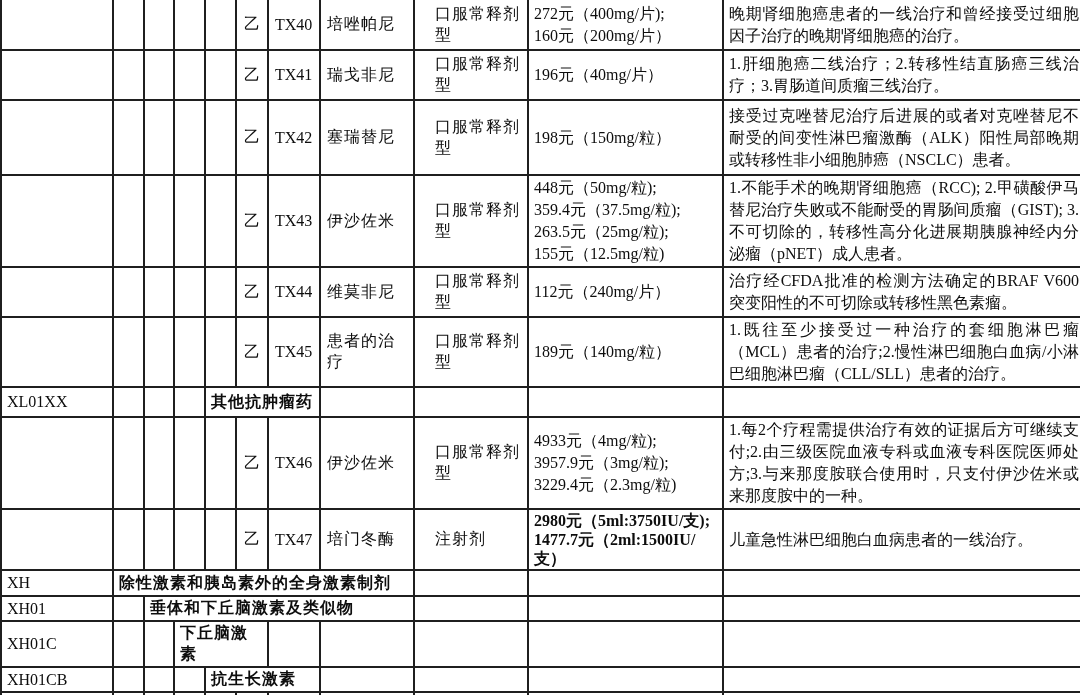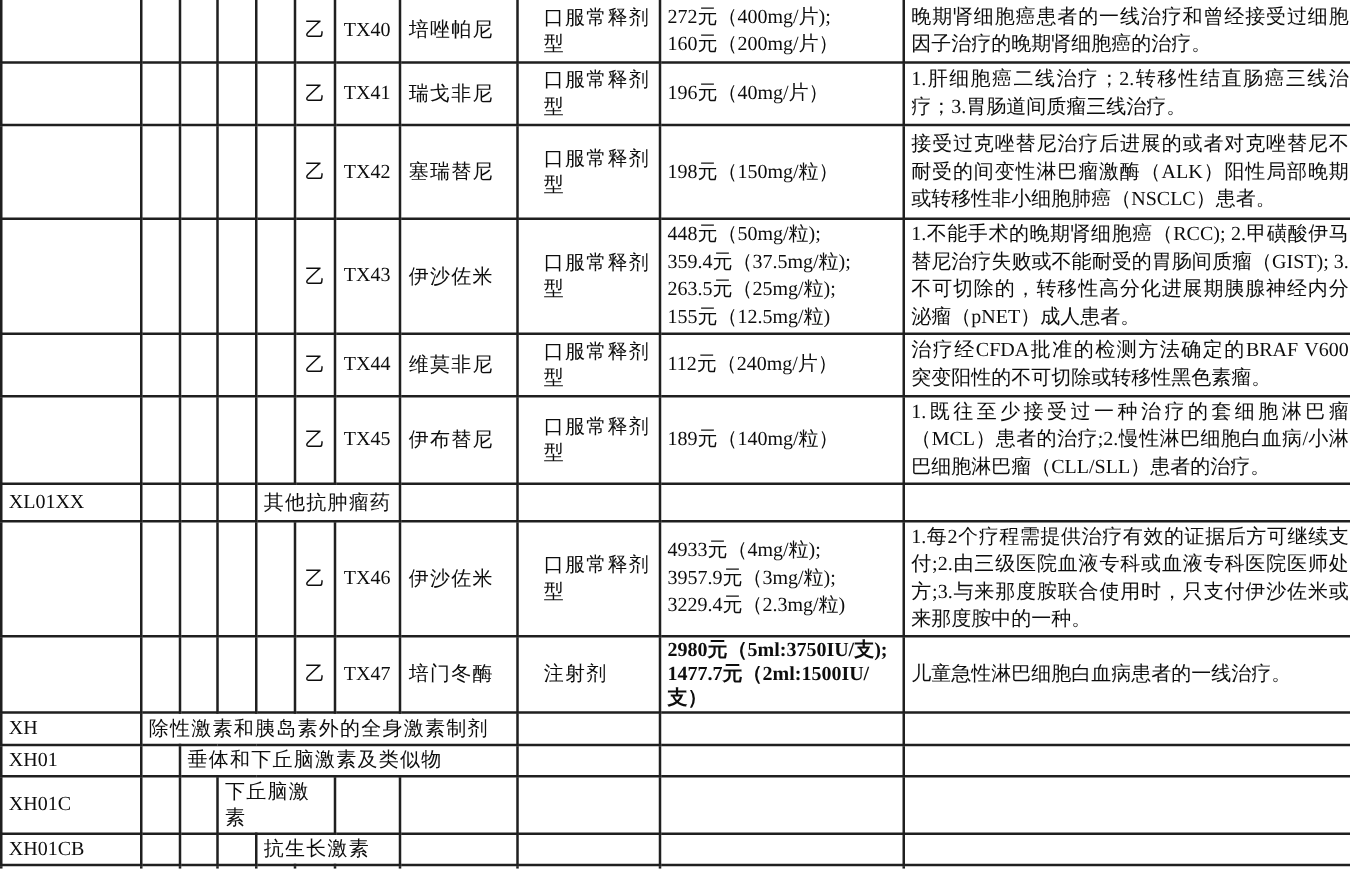--- a/index.html
+++ b/index.html
@@ -27,21 +27,21 @@
   tr:first-child td{border-top:none;}
   tr:last-child td{border-bottom:none;}
   .c-cat{text-align:center;padding:0;}
   .c-code{padding-left:6px;margin-left:47px;}
   .c-name{padding-left:6px;letter-spacing:1px;font-family:Liberation Mono, monospace;}
   .c-form{padding-left:20px;letter-spacing:1px;}
   .c-price{line-height:22px;white-space:pre-line;padding-left:5px;}
   tr.tight .c-price{line-height:19px;font-weight:bold;}
   .c-ind{line-height:22px;padding:1px 5px;text-align:justify;}
   .c-seccode{padding-left:5px;margin-top:10px;}
-  .c-seclabel{padding-left:5px;letter-spacing:1px;}
+  .c-seclabel{padding-left:5px;letter-spacing:1px;font-weight:bold;}
   .empty{padding:0;}
 </style>
 </head>
 <body>
 
 <div class="page">
   <table class="drug-table">
     <colgroup>
       <col style="width:112px">
         <col style="width:31px">
@@ -126,21 +126,21 @@
           <td class="c-ind">治疗经CFDA批准的检测方法确定的BRAF V600 突变阳性的不可切除或转移性黑色素瘤。</td>
         </tr>
         <tr style="height: 70px;">
           <td class="empty"></td>
           <td class="empty"></td>
           <td class="empty"></td>
           <td class="empty"></td>
           <td class="empty"></td>
           <td class="c-cat">乙</td>
           <td class="c-code">TX45</td>
-          <td class="c-name">伊布替尼</td>
+          <td class="c-name">患者的治疗</td>
           <td class="c-form">口服常释剂型</td>
           <td class="c-price">189元（140mg/粒）</td>
           <td class="c-ind">1.既往至少接受过一种治疗的套细胞淋巴瘤（MCL）患者的治疗;2.慢性淋巴细胞白血病/小淋巴细胞淋巴瘤（CLL/SLL）患者的治疗。</td>
         </tr>
         <tr style="height: 30px;">
           <td class="c-seccode">XL01XX</td>
           <td class="empty"></td>
           <td class="empty"></td>
           <td class="empty"></td>
           <td class="c-seclabel" colspan="3">其他抗肿瘤药</td>

